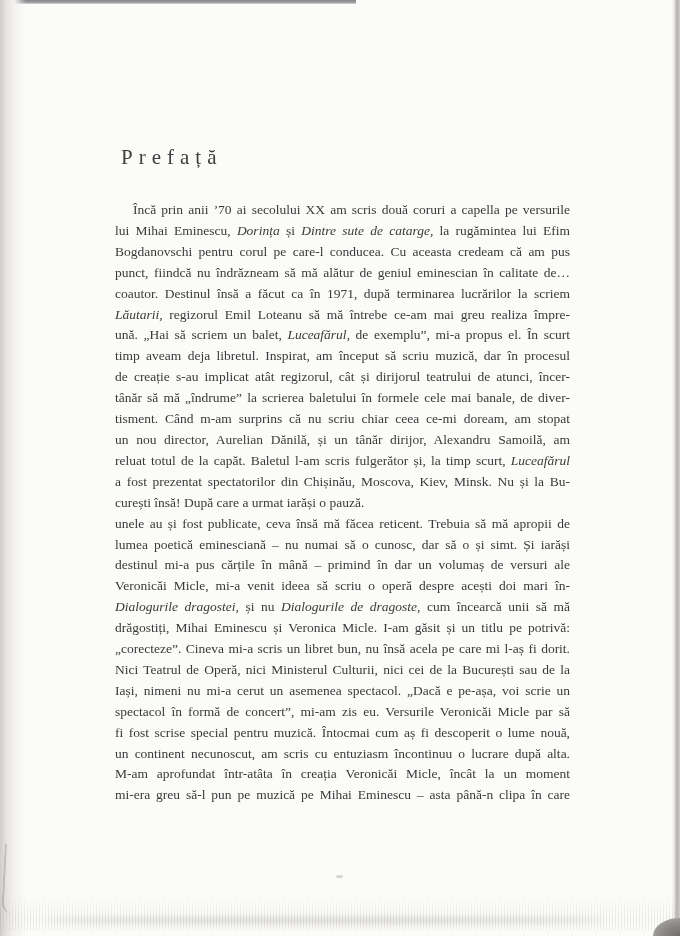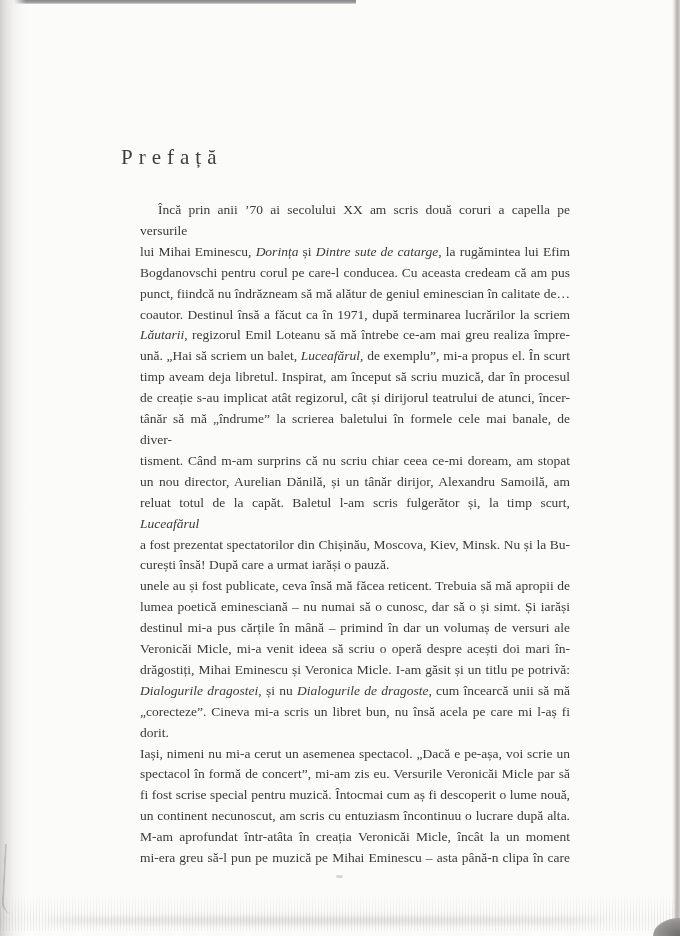--- a/index.html
+++ b/index.html
@@ -76,21 +76,20 @@
     position:absolute;
     top:200px;left:115px;width:455px;
     font-size:13.5px;
     line-height:20.9px;
     color:var(--ink);
   }
   .text-line{
     text-align:justify;
     text-align-last:justify;
     white-space:normal;
-    margin-left:25px;
   }
   .text-line.firstline{text-indent:18px;}
   .text-line.lastline{text-align-last:left;}
   .it{font-style:italic;}
 </style>
 </head>
 <body>
 
 <div class="scan-page">
   <div class="edge-top"></div>
@@ -117,23 +116,24 @@
       <div class="text-line"><span>tânăr să mă „îndrume” la scrierea baletului în formele cele mai banale, de diver-</span></div>
       <div class="text-line"><span>tisment. Când m-am surprins că nu scriu chiar ceea ce-mi doream, am stopat</span></div>
       <div class="text-line"><span>un nou director, Aurelian Dănilă, și un tânăr dirijor, Alexandru Samoilă, am</span></div>
       <div class="text-line"><span>reluat totul de la capăt. Baletul l-am scris fulgerător și, la timp scurt, </span><span class="it">Luceafărul</span></div>
       <div class="text-line"><span>a fost prezentat spectatorilor din Chișinău, Moscova, Kiev, Minsk. Nu și la Bu-</span></div>
       <div class="text-line lastline"><span>curești însă! După care a urmat iarăși o pauză.</span></div>
       <div class="text-line"><span>unele au și fost publicate, ceva însă mă făcea reticent. Trebuia să mă apropii de</span></div>
       <div class="text-line"><span>lumea poetică eminesciană – nu numai să o cunosc, dar să o și simt. Și iarăși</span></div>
       <div class="text-line"><span>destinul mi-a pus cărțile în mână – primind în dar un volumaș de versuri ale</span></div>
       <div class="text-line"><span>Veronicăi Micle, mi-a venit ideea să scriu o operă despre acești doi mari în-</span></div>
+      <div class="text-line"><span class="it">Dialogurile dragostei</span><span>, și nu </span><span class="it">Dialogurile de dragoste</span><span>, cum încearcă unii să mă</span></div>
       <div class="text-line"><span>drăgostiți, Mihai Eminescu și Veronica Micle. I-am găsit și un titlu pe potrivă:</span></div>
-      <div class="text-line"><span class="it">Dialogurile dragostei</span><span>, și nu </span><span class="it">Dialogurile de dragoste</span><span>, cum încearcă unii să mă</span></div>
       <div class="text-line"><span>„corecteze”. Cineva mi-a scris un libret bun, nu însă acela pe care mi l-aș fi dorit.</span></div>
+      <div class="text-line"><span>Nici Teatrul de Operă, nici Ministerul Culturii, nici cei de la București sau de la</span></div>
       <div class="text-line"><span>Iași, nimeni nu mi-a cerut un asemenea spectacol. „Dacă e pe-așa, voi scrie un</span></div>
       <div class="text-line"><span>spectacol în formă de concert”, mi-am zis eu. Versurile Veronicăi Micle par să</span></div>
       <div class="text-line"><span>fi fost scrise special pentru muzică. Întocmai cum aș fi descoperit o lume nouă,</span></div>
       <div class="text-line"><span>un continent necunoscut, am scris cu entuziasm încontinuu o lucrare după alta.</span></div>
       <div class="text-line"><span>M-am aprofundat într-atâta în creația Veronicăi Micle, încât la un moment</span></div>
       <div class="text-line"><span>mi-era greu să-l pun pe muzică pe Mihai Eminescu – asta până-n clipa în care</span></div>
     </div>
 </div>
 
 </body></html>

